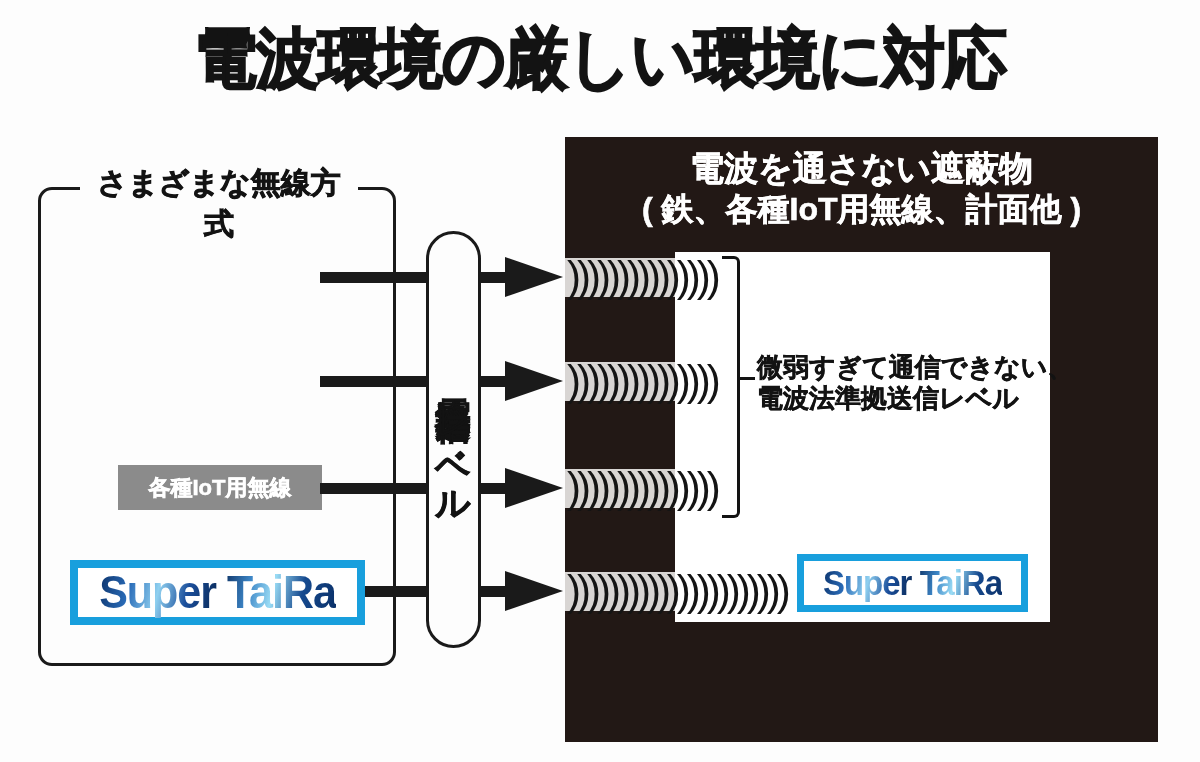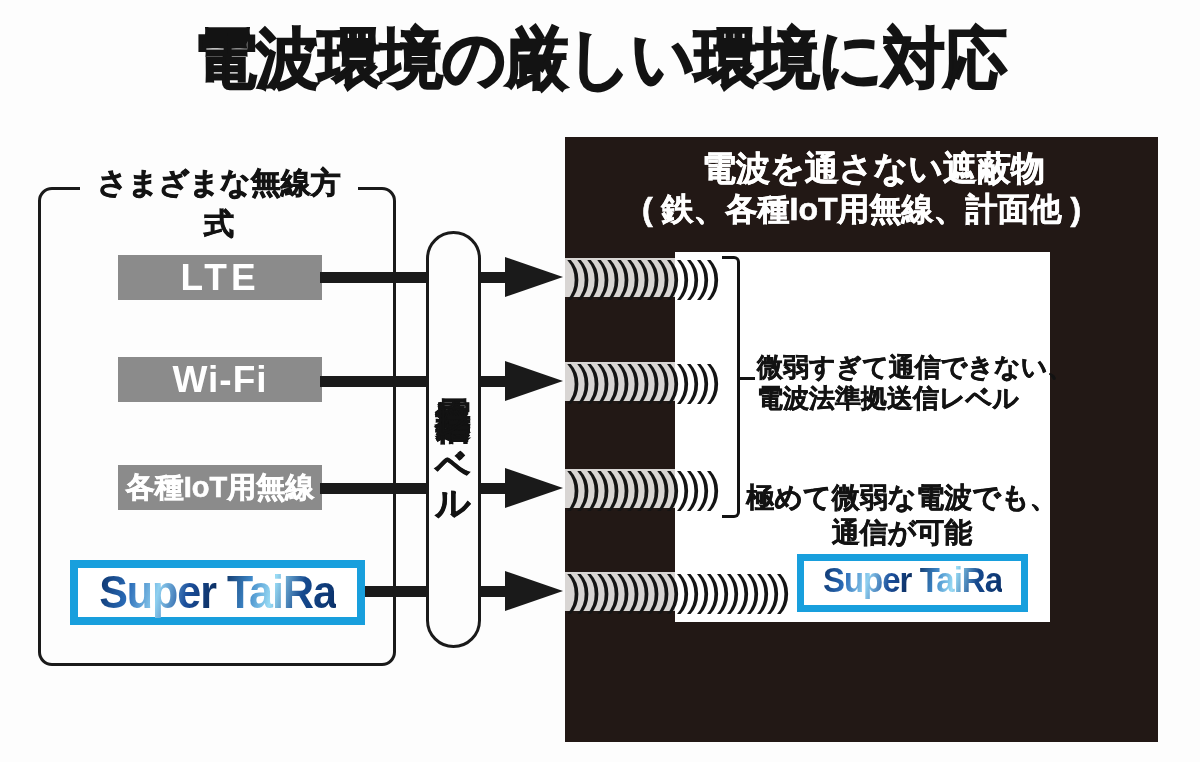--- a/index.html
+++ b/index.html
@@ -33,30 +33,30 @@
     z-index:2;
   }
   .tech-box{
     left:118px;width:204px;height:45px;
     background:#8b8b8b;color:#ffffff;
     display:flex;align-items:center;justify-content:center;
     font-weight:700;z-index:2;
   }
   #tech-lte{top:255px;font-size:37px;letter-spacing:4px;}
   #tech-wifi{top:357px;font-size:37px;letter-spacing:1px;}
-  #tech-iot{top:465px;font-size:29px;-webkit-text-stroke:0.6px #fff;}
+  #tech-iot{top:465px;font-size:22px;-webkit-text-stroke:0.6px #fff;}
 
   
   .st-logo{
     background:#189fdd;display:flex;align-items:center;justify-content:center;
     z-index:3;
   }
   .st-logo .inner{
     background:#ffffff;width:100%;height:100%;
-    display:flex;align-items:flex-start;justify-content:center;
+    display:flex;align-items:center;justify-content:center;
   }
   .st-text{
     font-weight:900;letter-spacing:-1px;white-space:nowrap;
     background:linear-gradient(104deg,
       #0a2f66 0%, #2a6cb8 14%, #8fd0f0 26%, #1b4f9c 38%,
       #0b2d5e 50%, #3c85c6 62%, #9adcf5 72%, #164a8f 84%, #0a2f66 100%);
     -webkit-background-clip:text;background-clip:text;
     color:transparent;transform:scaleY(1.08);
   }
   #logo-left{left:70px;top:560px;width:295px;height:65px;padding:8px;box-sizing:border-box;}
@@ -85,21 +85,21 @@
     border-top:20px solid transparent;
     border-bottom:20px solid transparent;
   }
 
   
   #barrier-box{left:565px;top:137px;width:593px;height:605px;background:#221815;z-index:1;}
   .barrier-header{
     left:565px;width:593px;text-align:center;color:#ffffff;font-weight:700;z-index:2;
     -webkit-text-stroke:0.6px #fff;
   }
-  #barrier-header-1{top:146px;font-size:34px;padding-left:12px;}
+  #barrier-header-1{top:146px;font-size:34px;}
   #barrier-header-2{top:188px;font-size:32px;}
 
   #white-box{left:675px;top:252px;width:375px;height:370px;background:#ffffff;z-index:2;}
 
   
   .wave-band{left:565px;width:110px;height:39px;background:#d8d5d3;z-index:2;}
   .wave-row{
     left:567px;font-size:42px;line-height:44px;letter-spacing:-4px;
     color:#141414;z-index:3;white-space:nowrap;font-weight:400;
   }
@@ -120,22 +120,20 @@
 </head>
 <body>
 
 <div id="stage">
 
   <div id="main-title" class="abs">電波環境の厳しい環境に対応</div>
 
   <div id="left-box" class="abs"></div>
   <div id="left-box-label" class="abs">さまざまな無線方式</div>
 
-  <div id="tech-lte" class="abs tech-box">LTE</div>
-  <div id="tech-wifi" class="abs tech-box">Wi-Fi</div>
   <div id="tech-iot" class="abs tech-box">各種IoT用無線</div>
 
   <div id="logo-left" class="abs st-logo">
     <div class="inner">
       <span class="st-text">Super TaiRa</span>
     </div>
   </div>
 
   <div class="abs arrow-shaft" style="left:320px;top:272px;width:190px;"></div>
   <div class="abs arrow-shaft" style="left:320px;top:376px;width:190px;"></div>
@@ -167,24 +165,20 @@
   <div class="abs wave-row" style="top:466px;">)))))))))))))))</div>
   <div class="abs wave-row" style="top:569px;">))))))))))))))))))))))</div>
 
   <div id="bracket" class="abs"></div>
   <div id="bracket-stub" class="abs"></div>
 
   <div id="note-blocked" class="abs note">
     <div>微弱すぎて通信できない、</div>
     <div>電波法準拠送信レベル</div>
   </div>
-  <div id="note-pass" class="abs note">
-    <div>極めて微弱な電波でも、</div>
-    <div>通信が可能</div>
-  </div>
 
   <div id="logo-right" class="abs st-logo">
     <div class="inner">
       <span class="st-text">Super TaiRa</span>
     </div>
   </div>
 
 </div>
 
 </body></html>

